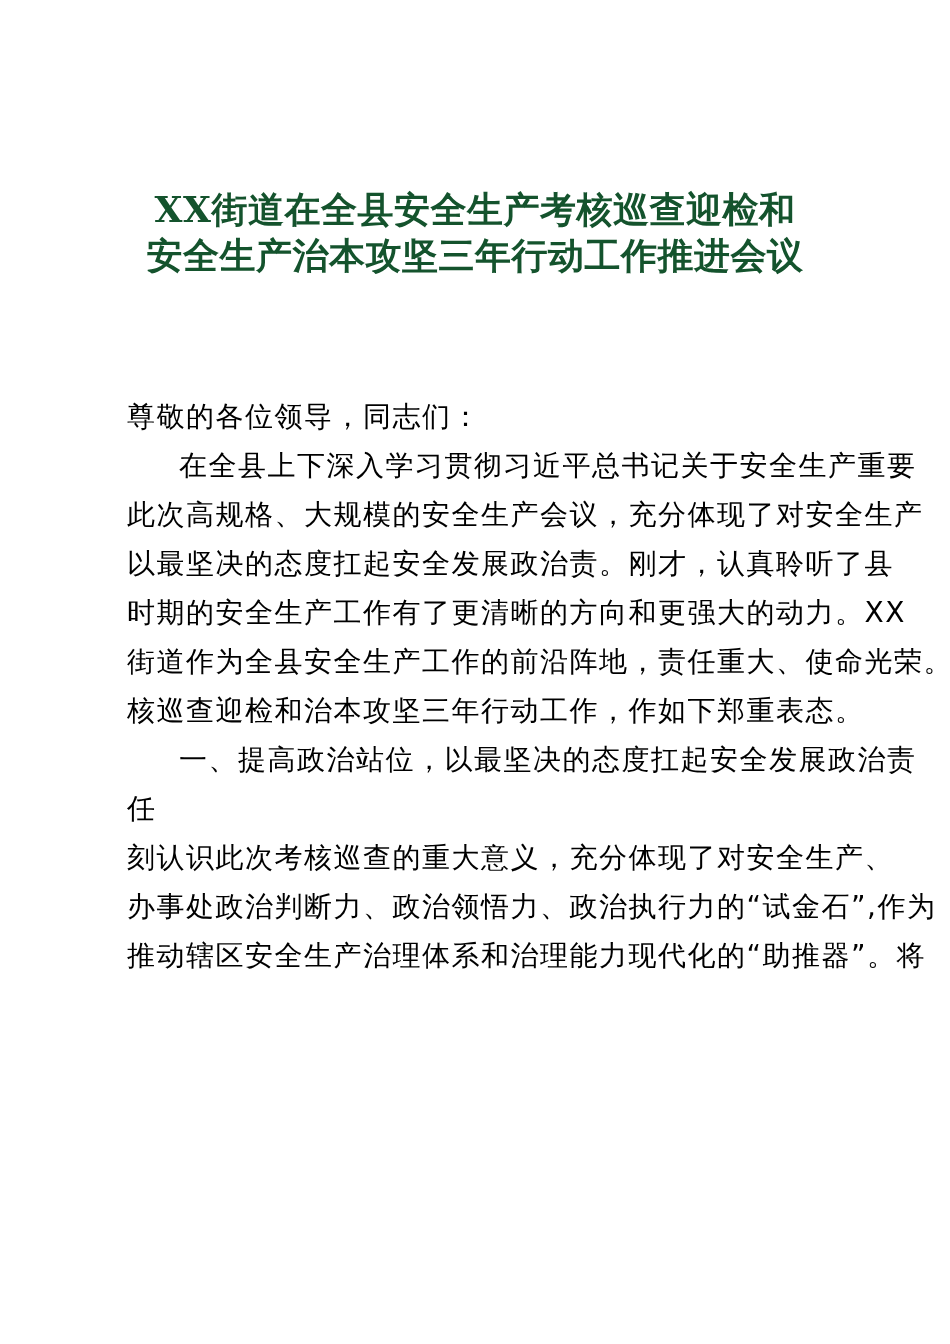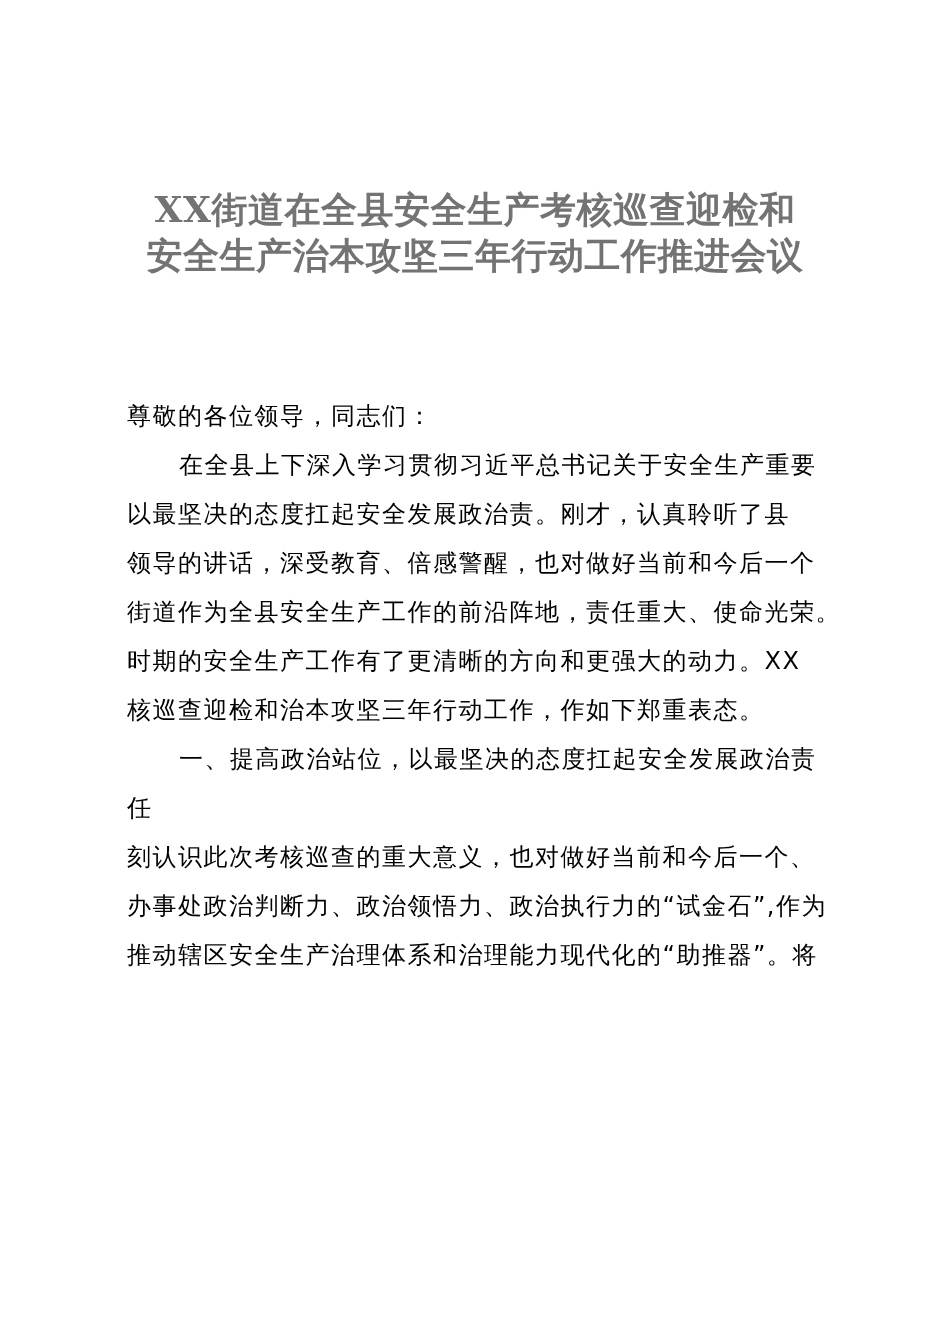--- a/index.html
+++ b/index.html
@@ -2,28 +2,28 @@
 <html><head>
 <meta charset="utf-8">
 <style>
   html, body { margin: 0; padding: 0; background: #ffffff; }
   body { width: 950px; height: 1344px; position: relative; overflow: hidden; }
   .page { position: absolute; left: 0; top: 0; width: 950px; height: 1344px; background: #fff; }
   .title {
     position: absolute; left: 100px; top: 186px; width: 750px;
     text-align: center;
     font-family: "DejaVu Serif", "Liberation Serif", serif;
-    font-weight: bold; font-size: 36px; line-height: 46px; color: #737373;
+    font-weight: bold; font-size: 36px; line-height: 46px; color: #14532d;
     letter-spacing: 0.5px;
   }
   .title div { white-space: nowrap; }
   .body {
     position: absolute; left: 127px; top: 392px; width: 700px;
     font-family: "DejaVu Sans", "Liberation Sans", sans-serif;
-    font-size: 24px; line-height: 49px; color: #000;
+    font-size: 28px; line-height: 49px; color: #000;
     letter-spacing: 1.5px;
   }
   .line { white-space: nowrap; height: 49px; }
   .indent { padding-left: 52px; }
   .bold { font-weight: normal; }
 </style>
 </head>
 <body>
 
 <div class="page">
@@ -31,32 +31,32 @@
   <div class="title">
     <div>XX街道在全县安全生产考核巡查迎检和</div>
     <div>安全生产治本攻坚三年行动工作推进会议</div>
   </div>
 
   <div class="body">
     <div class="line">尊敬的各位领导，同志们：</div>
 
     <div>
       <div class="line indent">在全县上下深入学习贯彻习近平总书记关于安全生产重要</div>
+      <div class="line">此次高规格、大规模的安全生产会议，充分体现了对安全生产</div>
       <div class="line">以最坚决的态度扛起安全发展政治责。刚才，认真聆听了县</div>
-      <div class="line">领导的讲话，深受教育、倍感警醒，也对做好当前和今后一个</div>
+      <div class="line">时期的安全生产工作有了更清晰的方向和更强大的动力。XX</div>
       <div class="line">街道作为全县安全生产工作的前沿阵地，责任重大、使命光荣。</div>
-      <div class="line">时期的安全生产工作有了更清晰的方向和更强大的动力。XX</div>
       <div class="line">核巡查迎检和治本攻坚三年行动工作，作如下郑重表态。</div>
     </div>
 
     <div class="bold">
       <div class="line indent">一、提高政治站位，以最坚决的态度扛起安全发展政治责</div>
       <div class="line">任</div>
     </div>
 
     <div>
-      <div class="line">刻认识此次考核巡查的重大意义，也对做好当前和今后一个、</div>
+      <div class="line">刻认识此次考核巡查的重大意义，充分体现了对安全生产、</div>
       <div class="line">办事处政治判断力、政治领悟力、政治执行力的“试金石”,作为</div>
       <div class="line">推动辖区安全生产治理体系和治理能力现代化的“助推器”。将</div>
     </div>
   </div>
 
 </div>
 
 </body></html>

